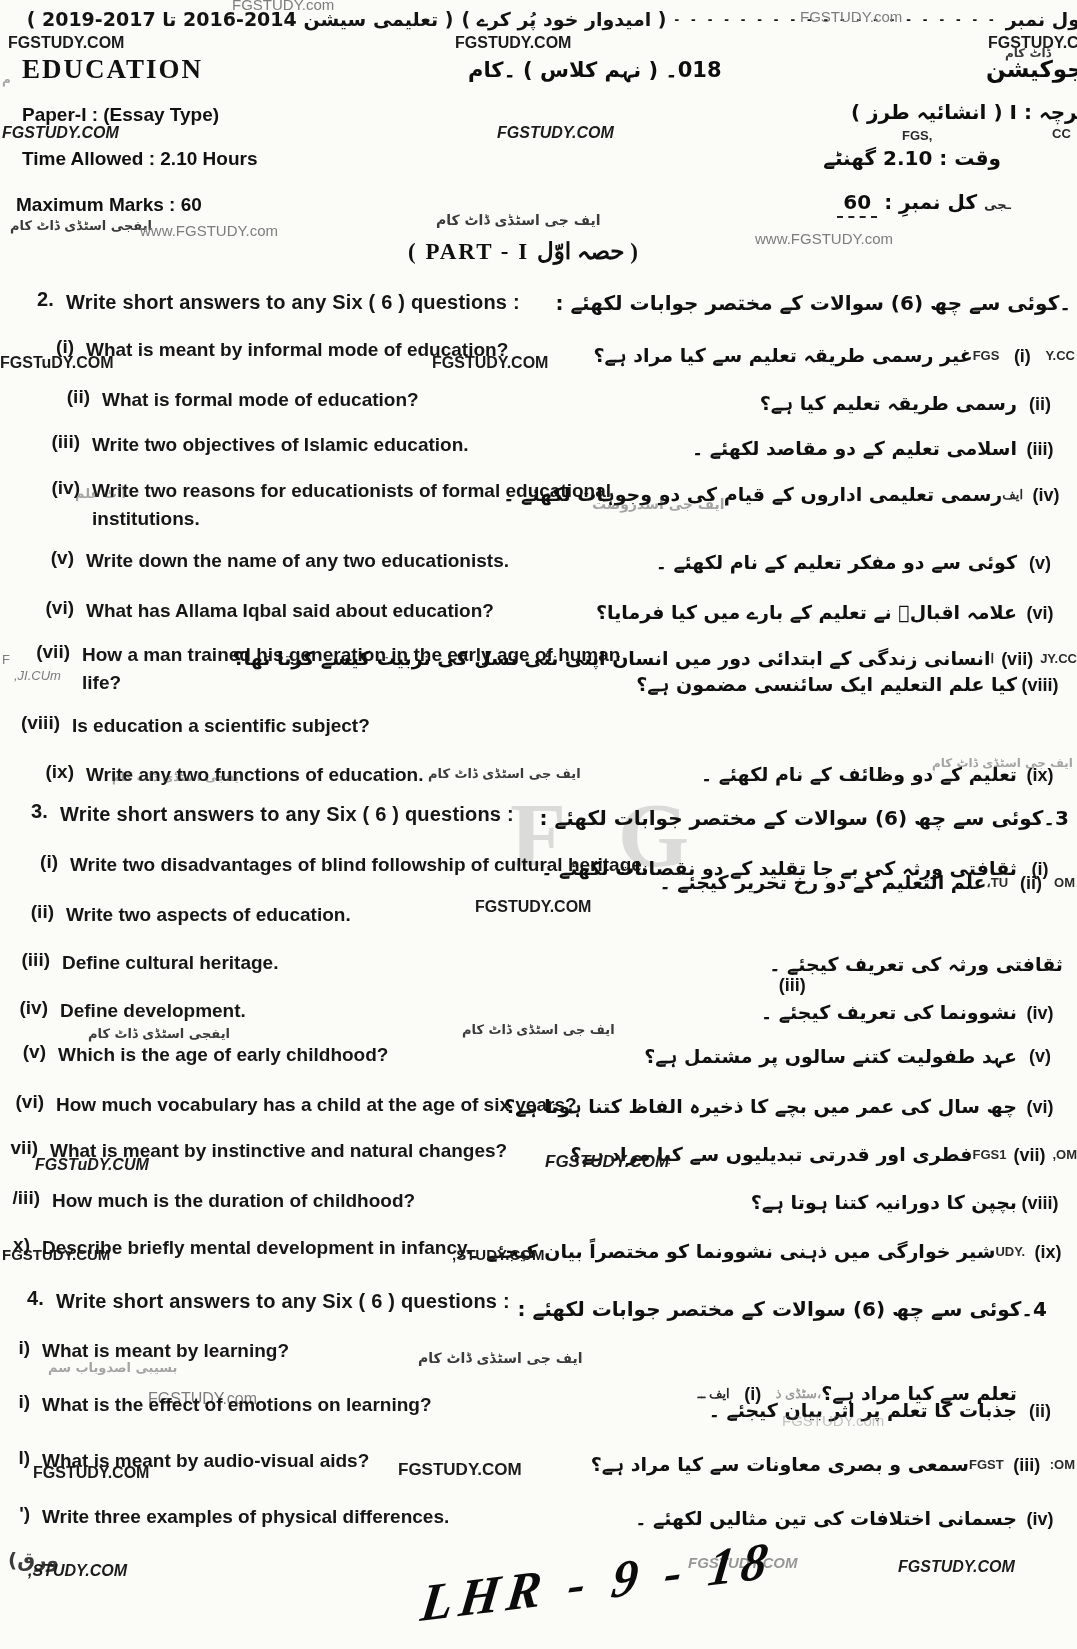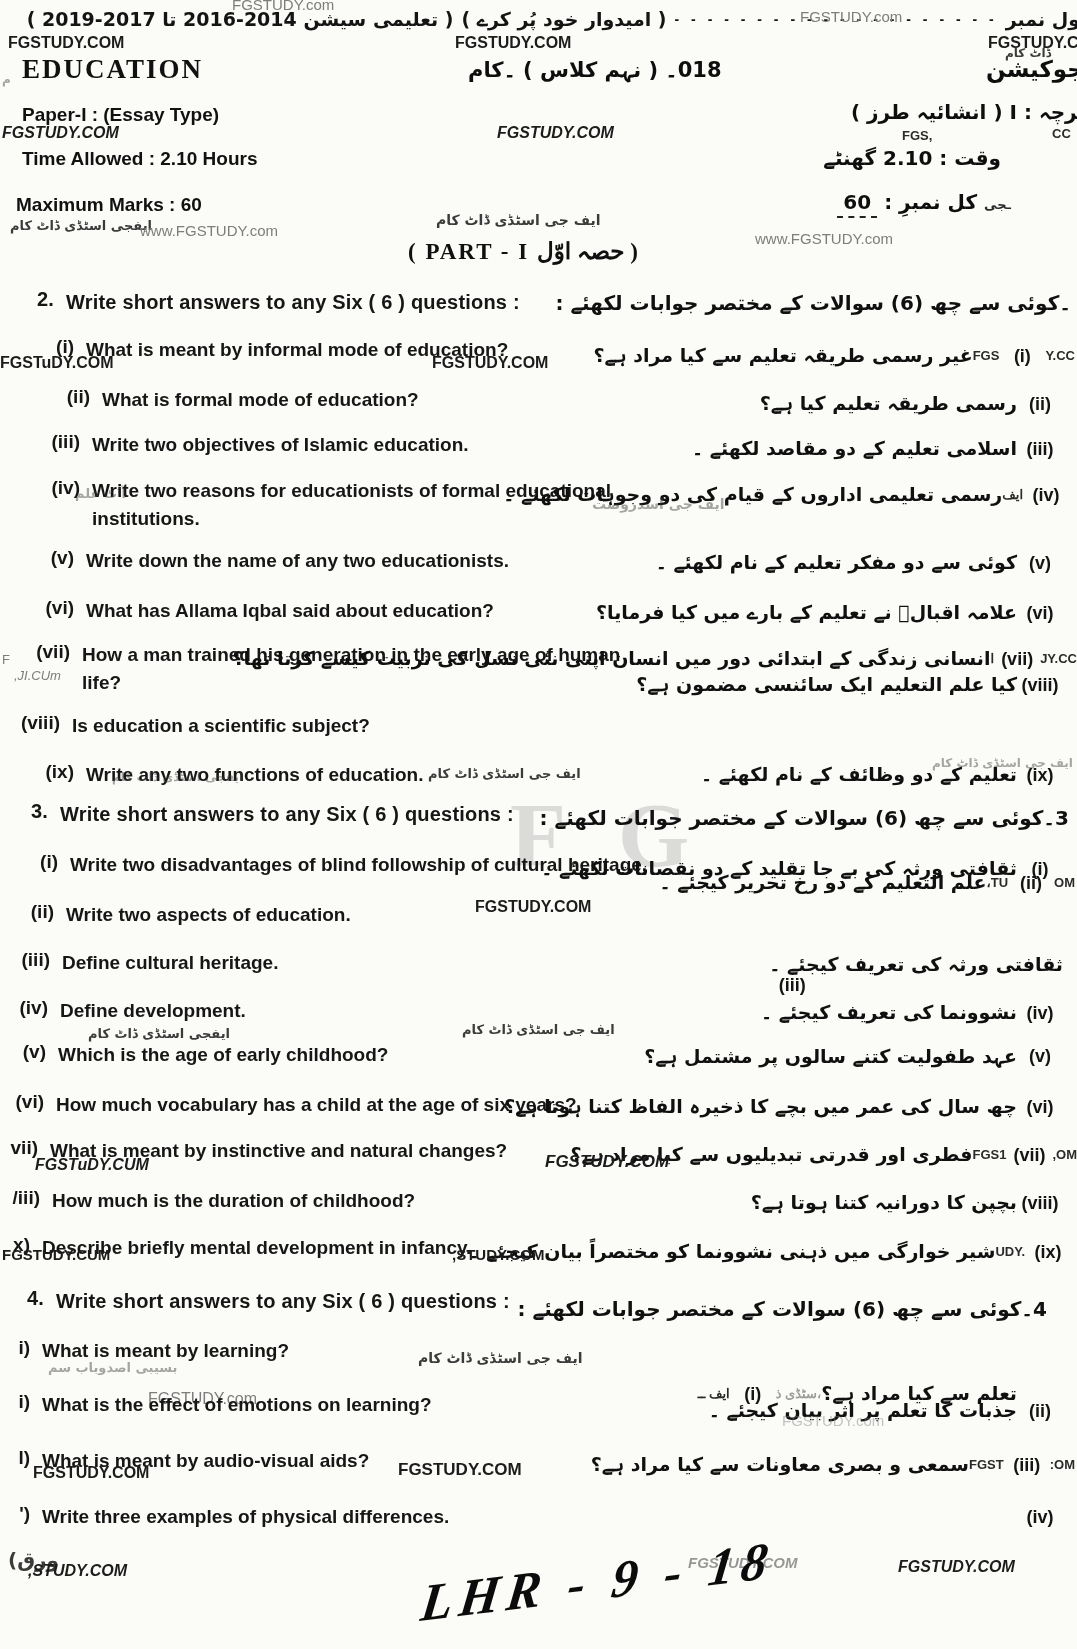--- a/index.html
+++ b/index.html
@@ -336,20 +336,21 @@
     <span class="frg">:OM</span>
   </div>
   <div class="wm" style="top:1464px;left:33px;">FGSTUDY.COM</div>
   <div class="wm" style="top:1460px;left:398px;font-size:17px;">FGSTUDY.COM</div>
 
   <div class="en" style="top:1503px;left:2px;">
     <span class="lab" style="width:28px;">')</span>
     <span class="et">Write three examples of physical differences.</span>
   </div>
   <div class="ur" style="top:1507px;right:14px;">
+    <span class="ut" dir="rtl">جسمانی اختلافات کی تین مثالیں لکھئے ۔</span>
     <span class="ulab">(iv)</span>
   </div>
 
   <div class="wmu" style="top:1548px;left:8px;font-size:20px;">(ورق</div>
   <div class="wm wmi" style="top:1562px;left:28px;">,STUDY.COM</div>
   <div class="wm wmi faded" style="top:1554px;left:688px;font-size:15px;">FGSTUDY.COM</div>
   <div class="wm wmi" style="top:1558px;left:898px;">FGSTUDY.COM</div>
   <div id="handwrite">LHR - 9 - 18</div>
 
 </div>

